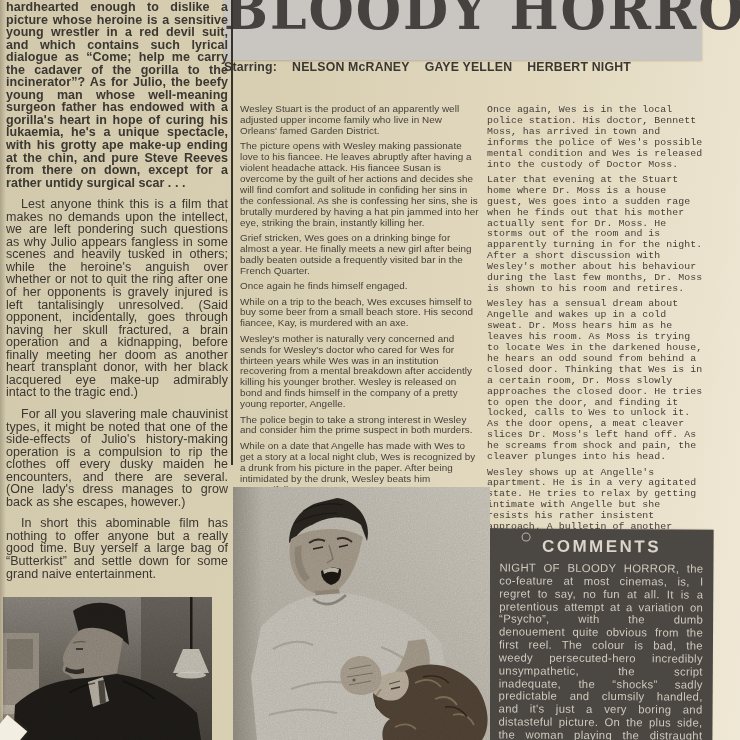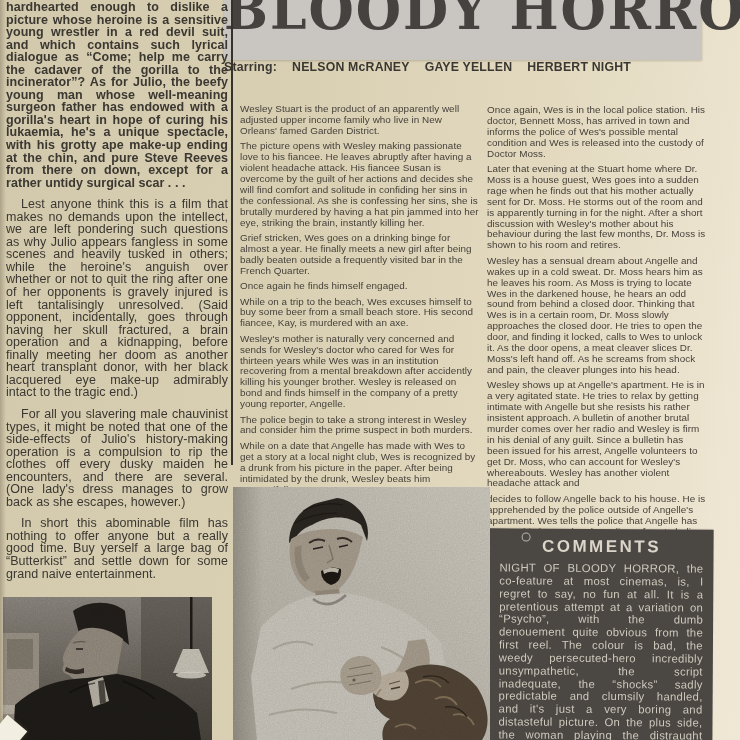--- a/index.html
+++ b/index.html
@@ -23,21 +23,21 @@
   
   .divider{position:absolute;left:231px;top:0;width:2px;height:465px;background:#35312b;}
   .col-review{position:absolute;left:6px;top:1px;width:222px;height:592px;overflow:hidden;
     color:#3b3731;}
   .col-review p{font-size:12.5px;line-height:12.55px;margin:0 0 9px;text-align:justify;
     text-indent:15px;letter-spacing:.05px;}
   .col-review p.first{text-indent:0;font-weight:bold;}
   .col-syn{position:absolute;color:#46413a;margin-top:32px;}
   .col-syn p{font-size:9.9px;line-height:10.9px;margin:0 0 4.5px;letter-spacing:.05px;}
   .col-syn-1{left:240px;top:72px;width:240px;height:412px;overflow:hidden;}
-  .col-syn-2{left:487px;top:73px;width:220px;height:452px;overflow:hidden;}
+  .col-syn-2{left:487px;top:73px;width:220px;height:452px;overflow:hidden;font-family:Liberation Mono, monospace;}
   
   .comments{position:absolute;left:489px;top:529px;width:224px;height:218px;
     background:#4b4743;padding:4px 10px 0;box-sizing:border-box;transform:rotate(.35deg);
     box-shadow:-1px 0 2px rgba(60,50,40,.3);overflow:hidden;}
   .c-ring{position:absolute;left:32px;top:4px;width:7px;height:7px;border-radius:50%;
     border:1.4px solid #b9b4a8;}
   .c-head{font-size:17px;font-weight:700;letter-spacing:2.5px;text-align:center;
     color:#dbd6c9;margin:4px 0 5px;}
   .c-body{font-size:11.3px;line-height:12.85px;margin:0;text-align:justify;
     word-spacing:2px;letter-spacing:.3px;color:#cfcabd;}

